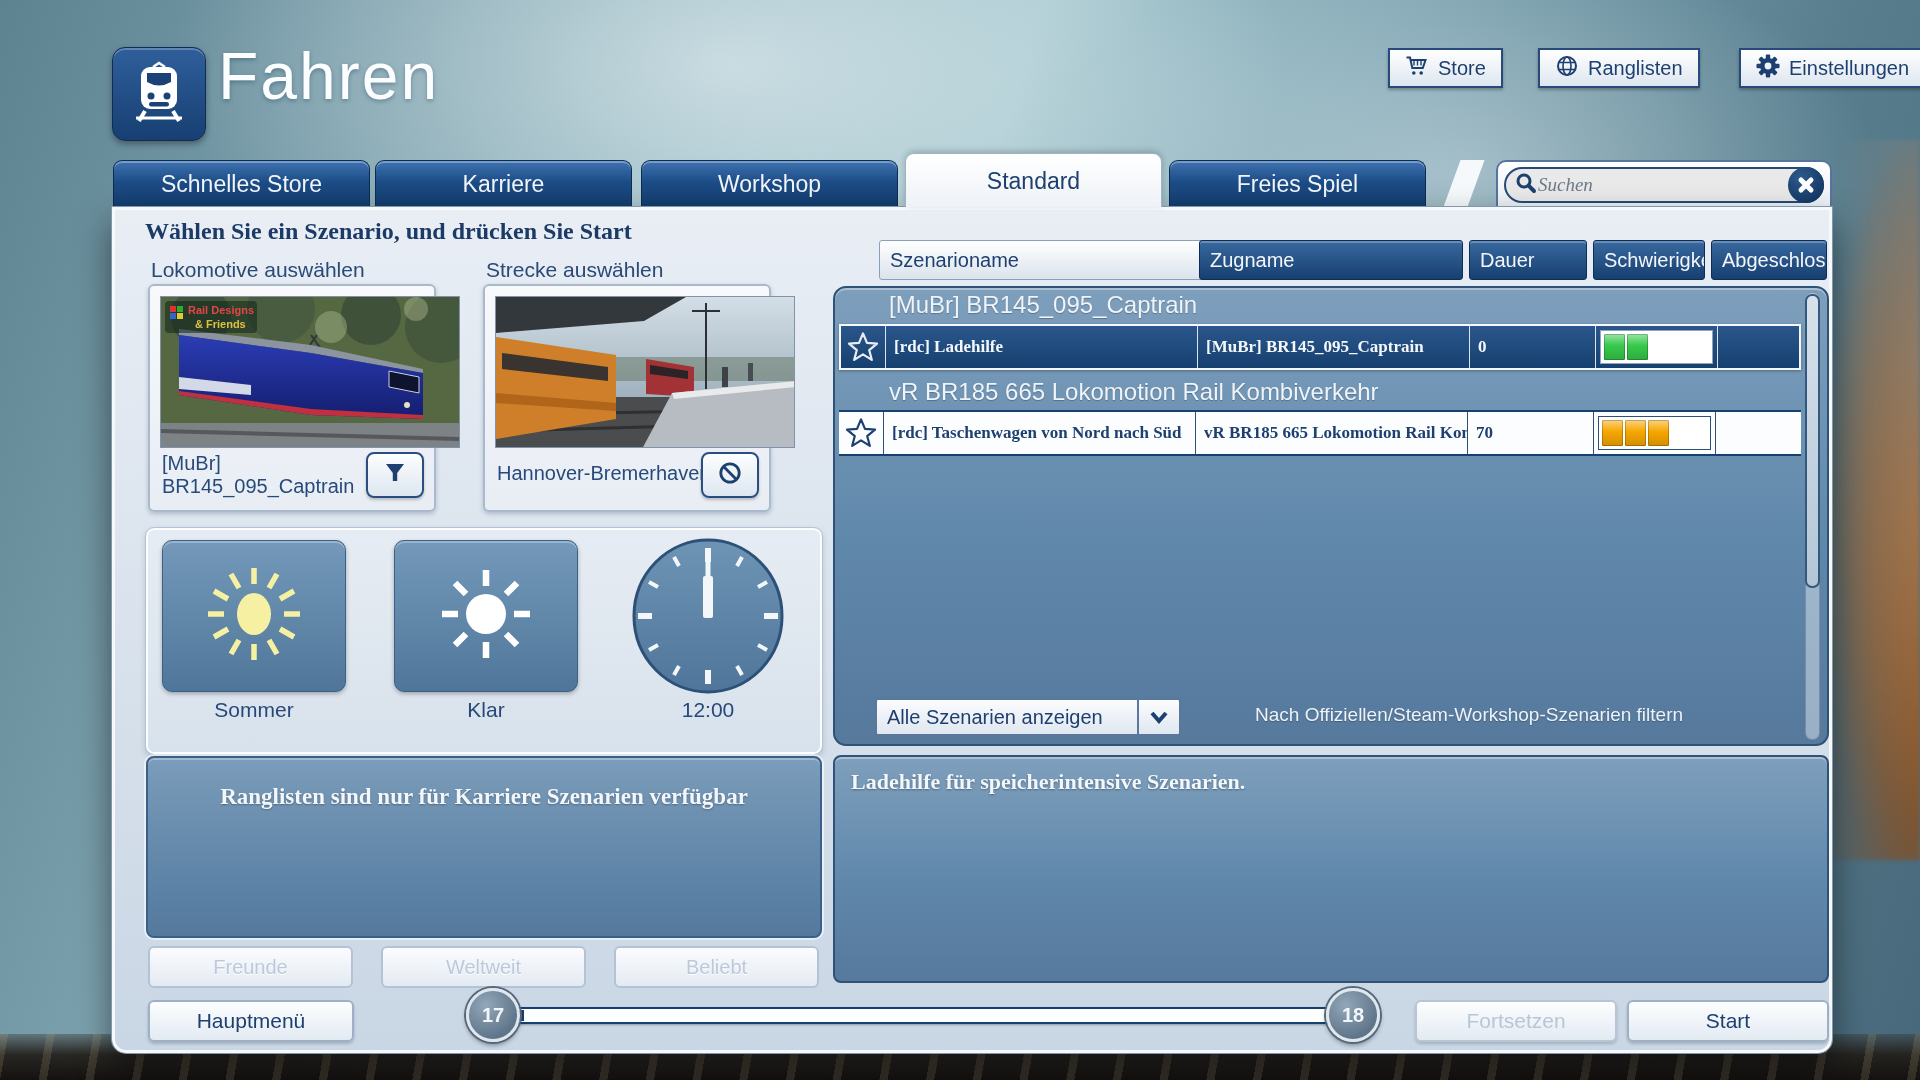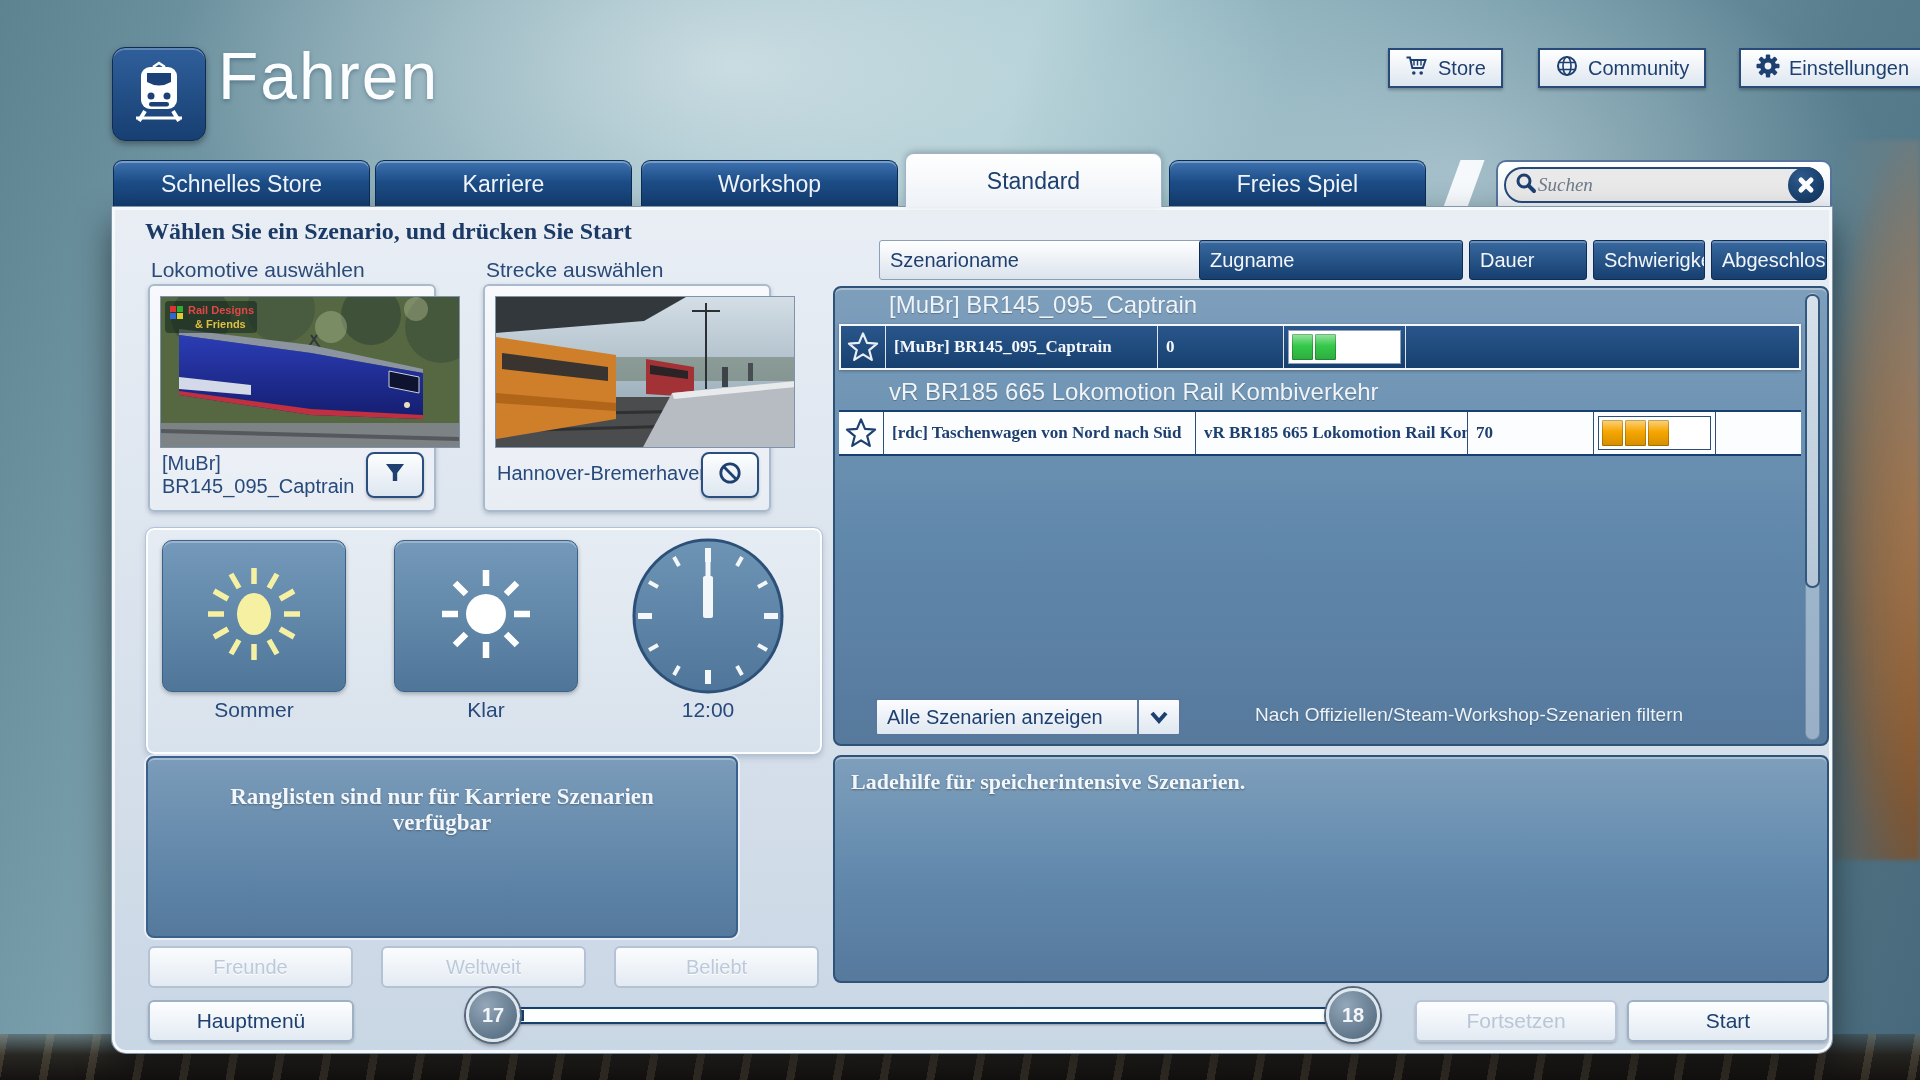--- a/index.html
+++ b/index.html
@@ -82,41 +82,41 @@
     background:linear-gradient(180deg,#e6ecf3,#d8e2ec); border:2px solid #fbfdff;
     outline:1px solid #b4c3d4; box-shadow:0 3px 6px rgba(60,80,110,.28); }
   .wtile { position:absolute; top:10px; width:184px; height:152px; border-radius:10px; cursor:pointer;
     background:linear-gradient(180deg,#7499ba,#4f7699); border:1px solid #3b6089;
     box-shadow:inset 0 2px 0 rgba(255,255,255,.28), 0 2px 4px rgba(0,0,0,.28); display:grid; place-items:center; }
   #tile-season { left:14px; } #tile-sky { left:246px; }
   .clock-box { position:absolute; left:480px; top:4px; width:160px; height:164px; cursor:pointer; }
   .wlabel { position:absolute; top:168px; width:184px; text-align:center; font-size:21px; color:#27497a; }
   #wlabel-season { left:14px; } #wlabel-sky { left:246px; } #wlabel-time { left:480px; width:160px; }
 
-  .rank { left:31px; top:546px; width:592px; height:182px; border-radius:8px;
+  .rank { left:31px; top:546px; width:676px; height:182px; border-radius:8px;
     background:linear-gradient(180deg,#7b9cba 0%,#5d83a6 70%,#54799c 100%); border:2px solid #39618c;
     box-shadow:inset 0 2px 0 rgba(255,255,255,.3), 0 0 0 2px rgba(250,252,255,.6); }
   .rank-msg { padding:26px 46px 0; text-align:center; font:bold 23px "Liberation Serif",serif;
     color:#f3f7fb; text-shadow:0 1px 2px rgba(0,0,0,.3); }
   .rank-btn { top:736px; width:205px; height:42px; line-height:38px; text-align:center; font-size:20px;
     background:linear-gradient(180deg,#fbfcfe,#e3eaf2); border:2px solid #b3c2d4; border-radius:6px;
     color:#bcc9da; text-shadow:0 1px 0 #fff; }
   #btn-friends { left:33px; } #btn-global { left:266px; } #btn-popular { left:499px; }
 
   
   .colhead { top:30px; height:40px; line-height:38px; font-size:20px; color:#f2f6fa; padding-left:10px;
     background:linear-gradient(180deg,#38699f,#173f70); border:1px solid #0e2d55; border-radius:3px;
     box-shadow:inset 0 2px 0 rgba(255,255,255,.25); cursor:pointer; white-space:nowrap; overflow:hidden; }
   .colhead.sorted { background:linear-gradient(180deg,#ffffff,#dbe3ec); color:#1d4070; border-color:#8ba0b8;
     display:flex; justify-content:space-between; align-items:center; padding-right:8px; }
   #col-name { left:764px; width:374px; } #col-train { left:1084px; width:264px; }
   #col-dur { left:1354px; width:118px; } #col-diff { left:1478px; width:112px; }
   #col-done { left:1596px; width:116px; }
 
-  .list { left:718px; top:76px; width:996px; height:460px; border-radius:8px;
+  .list { left:718px; top:76px; width:996px; height:460px; border-radius:13px;
     background:linear-gradient(180deg,#7e9fbc 0%,#6088ab 55%,#56799c 100%); border:2px solid #2e5278;
     box-shadow:inset 0 2px 0 rgba(255,255,255,.35); }
   .group-title { position:absolute; left:56px; font-size:24px; color:#eef4f9; text-shadow:0 1px 1px rgba(0,0,0,.25); }
   #group-1 { top:5px; } #group-2 { top:92px; }
   .srow { position:absolute; left:6px; width:962px; height:46px; display:flex; cursor:pointer; }
   #row-1 { top:38px; background:linear-gradient(180deg,#2a568c,#16406f); border:2px solid #f4f8fc;
     color:#f4f8fc; box-shadow:0 1px 3px rgba(0,0,0,.3); }
   #row-2 { top:124px; background:#fcfdff; border-top:2px solid #16406f; border-bottom:2px solid #16406f; color:#1d4070; }
   .cell { display:flex; align-items:center; padding:0 8px; font:bold 17px "Liberation Serif",serif;
     overflow:hidden; white-space:nowrap; }
@@ -197,21 +197,21 @@
   <span>Store</span>
 </div>
 <div class="btn-top" id="btn-community">
   <span>
     <svg width="24" height="24" viewBox="0 0 24 24" fill="none" stroke="#1d4070" stroke-width="2">
       <circle cx="12" cy="12" r="9"></circle>
       <ellipse cx="12" cy="12" rx="4" ry="9" stroke-width="1.6"></ellipse>
       <path d="M3.5 8.5 h17 M3.5 15.5 h17" stroke-width="1.6"></path>
     </svg>
   </span>
-  <span>Community</span>
+  <span>Ranglisten</span>
 </div>
 <div class="btn-top" id="btn-settings">
   <span>
     <svg width="24" height="24" viewBox="-12 -12 24 24">
       <g fill="#1d4070">
         <rect x="-2.2" y="-11.5" width="4.4" height="5" rx="1"></rect>
         <rect x="-2.2" y="-11.5" width="4.4" height="5" rx="1" transform="rotate(45)"></rect>
         <rect x="-2.2" y="-11.5" width="4.4" height="5" rx="1" transform="rotate(90)"></rect>
         <rect x="-2.2" y="-11.5" width="4.4" height="5" rx="1" transform="rotate(135)"></rect>
         <rect x="-2.2" y="-11.5" width="4.4" height="5" rx="1" transform="rotate(180)"></rect>
@@ -404,20 +404,21 @@
   <div class="list"></div>
   <div class="list group-wrap" style="background:none;border:none;box-shadow:none;left:718px;top:76px;width:996px;height:460px;">
     <div class="group-title" id="group-1">[MuBr] BR145_095_Captrain</div>
 
     <div class="srow" id="row-1">
       <div class="cell c-star">
         <svg width="34" height="34" viewBox="0 0 40 40">
           <path d="M20 4 L24.7 15.2 L36.5 16 L27.3 23.6 L30.4 35.2 L20 28.6 L9.6 35.2 L12.7 23.6 L3.5 16 L15.3 15.2 Z" fill="none" stroke="#e8eef4" stroke-width="2.6" stroke-linejoin="round"></path>
         </svg>
       </div>
+      <div class="cell c-name">[rdc] Ladehilfe</div>
       <div class="cell c-train">[MuBr] BR145_095_Captrain</div>
       <div class="cell c-dur">0</div>
       <div class="cell c-diff">
         <div class="diff-box">
             <div class="diff-bar" style="background-color: rgb(53, 201, 74);"></div>
             <div class="diff-bar" style="background-color: rgb(53, 201, 74);"></div>
           </div>
       </div>
       <div class="cell c-done"></div>
     </div>

